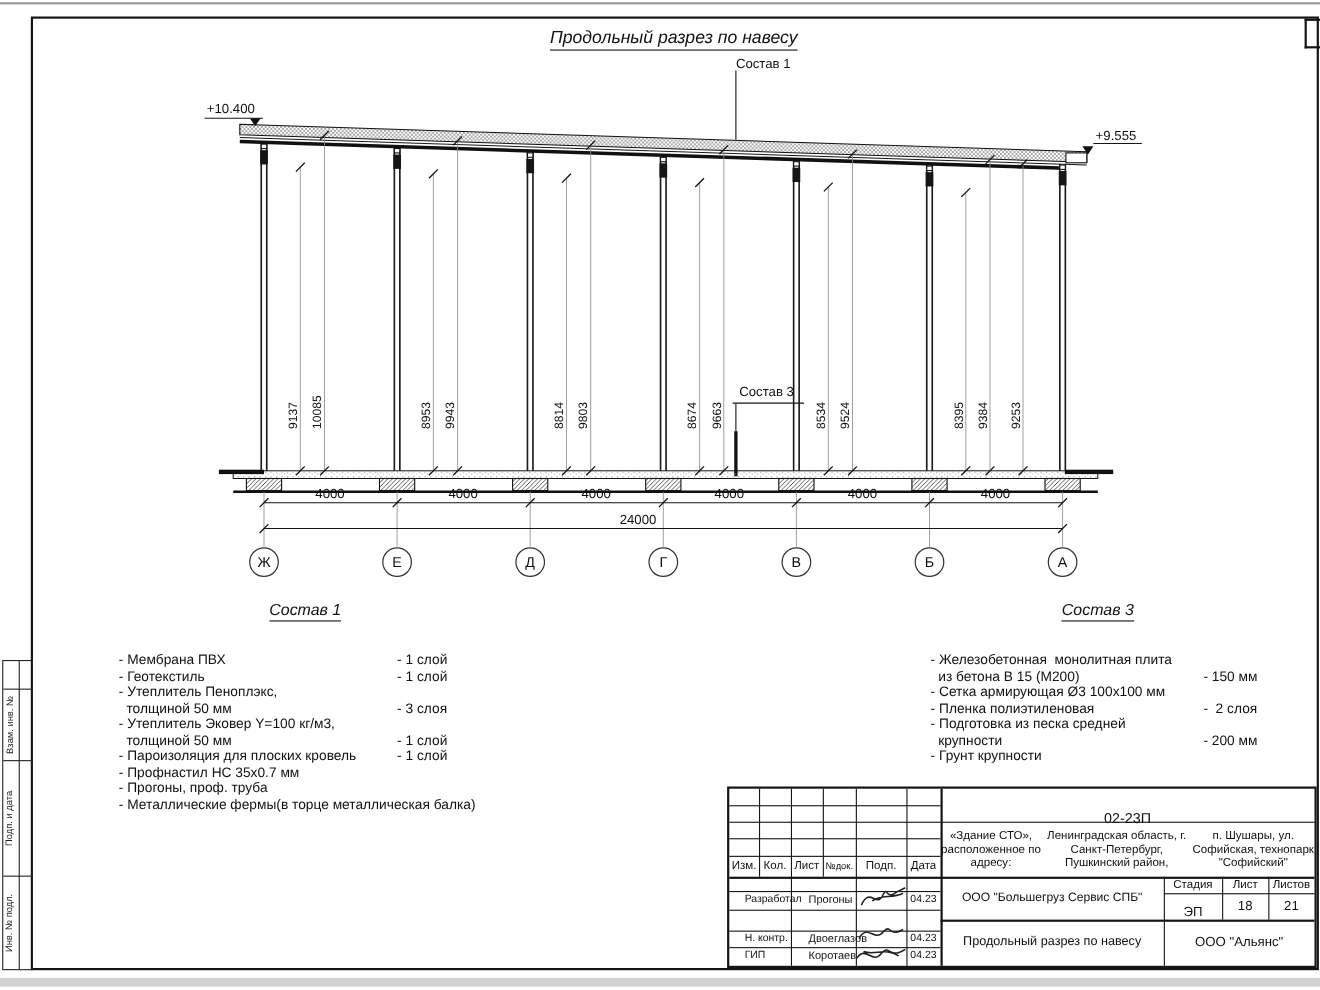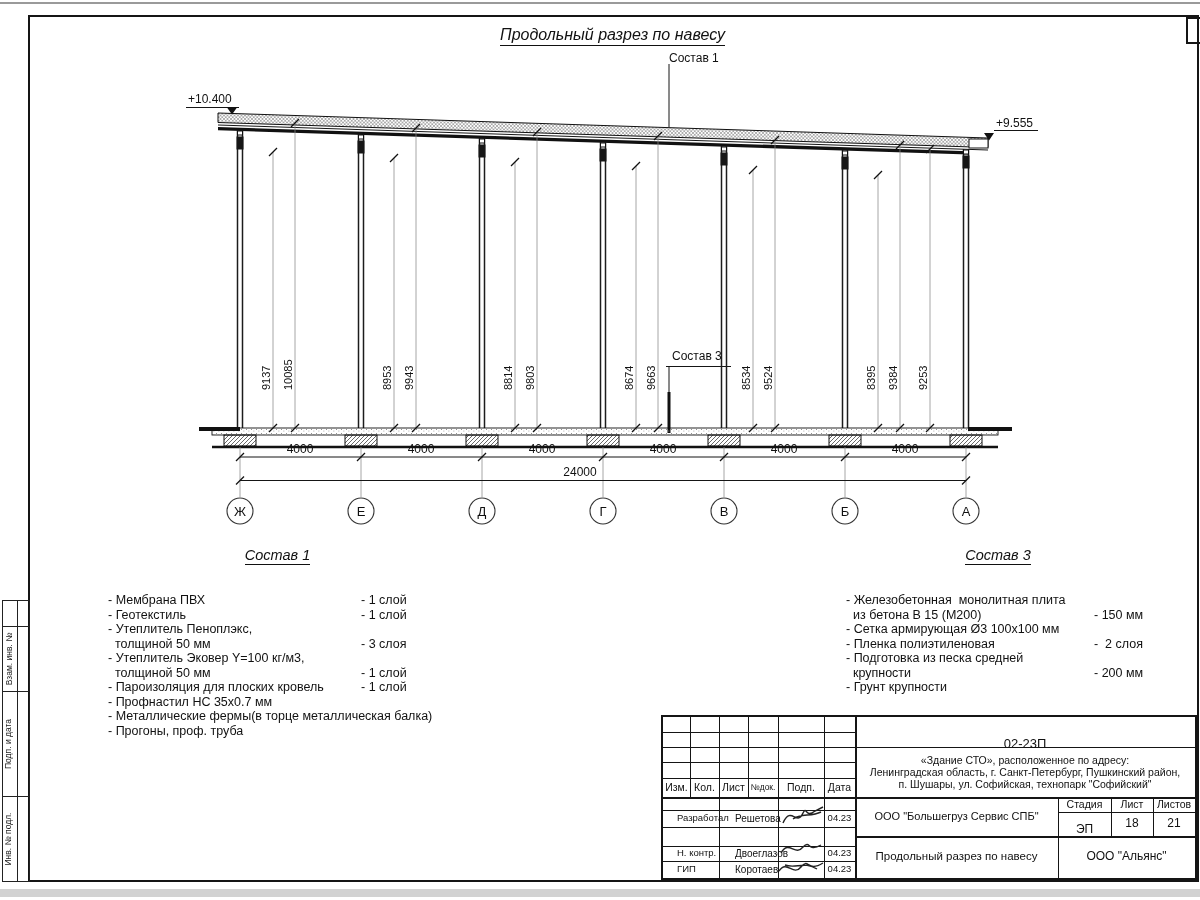--- a/index.html
+++ b/index.html
@@ -292,22 +292,22 @@
     <div class="legend-title"><span>Состав 1</span></div>
     <div class="legend-rows">
       <div class="lrow"><span>- Мембрана ПВХ</span><span class="lval" style="left:253px">- 1 слой</span></div>
       <div class="lrow"><span>- Геотекстиль</span><span class="lval" style="left:253px">- 1 слой</span></div>
       <div class="lrow"><span>- Утеплитель Пеноплэкс,</span><span class="lval" style="left:253px"></span></div>
       <div class="lrow"><span>  толщиной 50 мм</span><span class="lval" style="left:253px">- 3 слоя</span></div>
       <div class="lrow"><span>- Утеплитель Эковер Y=100 кг/м3,</span><span class="lval" style="left:253px"></span></div>
       <div class="lrow"><span>  толщиной 50 мм</span><span class="lval" style="left:253px">- 1 слой</span></div>
       <div class="lrow"><span>- Пароизоляция для плоских кровель</span><span class="lval" style="left:253px">- 1 слой</span></div>
       <div class="lrow"><span>- Профнастил НС 35х0.7 мм</span><span class="lval" style="left:253px"></span></div>
+      <div class="lrow"><span>- Прогоны, проф. труба</span><span class="lval" style="left:253px"></span></div>
       <div class="lrow"><span>- Металлические фермы(в торце металлическая балка)</span><span class="lval" style="left:253px"></span></div>
-      <div class="lrow"><span>- Прогоны, проф. труба</span><span class="lval" style="left:253px"></span></div>
     </div>
   </div>
 
   <div class="legend" style="left:843px;top:547px;width:310px">
     <div class="legend-title"><span>Состав 3</span></div>
     <div class="legend-rows">
       <div class="lrow"><span>- Железобетонная  монолитная плита</span><span class="lval" style="left:248px"></span></div>
       <div class="lrow"><span>  из бетона В 15 (М200)</span><span class="lval" style="left:248px">- 150 мм</span></div>
       <div class="lrow"><span>- Сетка армирующая Ø3 100х100 мм</span><span class="lval" style="left:248px"></span></div>
       <div class="lrow"><span>- Пленка полиэтиленовая</span><span class="lval" style="left:248px">-  2 слоя</span></div>
@@ -343,38 +343,38 @@
     <div class="hl" style="left:395px;top:95px;width:137px"></div>
 
     <div class="tc" style="left:0;top:61px;width:27px;height:19px;font-size:10.5px">Изм.</div>
     <div class="tc" style="left:27px;top:61px;width:29px;height:19px;font-size:10.5px">Кол.</div>
     <div class="tc" style="left:56px;top:61px;width:29px;height:19px;font-size:10.5px">Лист</div>
     <div class="tc" style="left:85px;top:61px;width:30px;height:19px;font-size:8.5px">№док.</div>
     <div class="tc" style="left:115px;top:61px;width:46px;height:19px;font-size:10.5px">Подп.</div>
     <div class="tc" style="left:161px;top:61px;width:31px;height:19px;font-size:10.5px">Дата</div>
 
     <div class="tc tl" style="left:0;top:93px;width:56px;height:17px;font-size:9.5px">Разработал</div>
-    <div class="tc tl" style="left:58px;top:93px;width:57px;height:17px;font-size:10px">Решетова</div>
+    <div class="tc tl" style="left:58px;top:93px;width:57px;height:17px;font-size:10px">Прогоны</div>
     <div class="tc" style="left:161px;top:93px;width:31px;height:17px;font-size:9.5px">04.23</div>
     <div class="tc tl" style="left:0;top:129px;width:56px;height:15px;font-size:9.5px">Н. контр.</div>
     <div class="tc tl" style="left:58px;top:129px;width:57px;height:15px;font-size:10px">Двоеглазов</div>
     <div class="tc" style="left:161px;top:129px;width:31px;height:15px;font-size:9.5px">04.23</div>
     <div class="tc tl" style="left:0;top:144px;width:56px;height:17px;font-size:9.5px">ГИП</div>
     <div class="tc tl" style="left:58px;top:144px;width:57px;height:17px;font-size:10px">Коротаев</div>
     <div class="tc" style="left:161px;top:144px;width:31px;height:17px;font-size:9.5px">04.23</div>
 
     <svg class="abs" style="left:118px;top:86px" width="44" height="26" viewBox="0 0 44 26">
       <path d="M2,20 C10,2 16,24 22,10 C26,2 24,16 34,8 L42,4 M12,16 C20,10 30,14 40,9" fill="none" stroke="#222" stroke-width="1.4"></path>
     </svg>
     <svg class="abs" style="left:114px;top:122px" width="50" height="40" viewBox="0 0 50 40">
       <path d="M4,14 C12,0 18,18 26,8 C34,0 30,14 44,6 M2,32 C10,20 16,38 24,28 C32,18 30,34 46,24 M8,26 C18,30 28,22 40,30" fill="none" stroke="#222" stroke-width="1.4"></path>
     </svg>
 
     <div class="tc" style="left:192px;top:12px;width:340px;height:30px;font-size:13px">02-23П</div>
-    <div class="tc" style="left:192px;top:30px;width:340px;height:50px;font-size:10.5px;flex-direction:column">
+    <div class="tc" style="left:192px;top:30px;width:340px;height:50px;font-size:10.5px;flex-direction:row">
       <div>«Здание СТО», расположенное по адресу:</div>
       <div>Ленинградская область, г. Санкт-Петербург, Пушкинский район,</div>
       <div>п. Шушары, ул. Софийская, технопарк "Софийский"</div>
     </div>
     <div class="tc" style="left:192px;top:80px;width:203px;height:39px;font-size:11px">ООО "Большегруз Сервис СПБ"</div>
     <div class="tc" style="left:192px;top:119px;width:203px;height:42px;font-size:11.5px">Продольный разрез по навесу</div>
     <div class="tc" style="left:395px;top:80px;width:53px;height:15px;font-size:10.5px">Стадия</div>
     <div class="tc" style="left:448px;top:80px;width:42px;height:15px;font-size:10.5px">Лист</div>
     <div class="tc" style="left:490px;top:80px;width:42px;height:15px;font-size:10.5px">Листов</div>
     <div class="tc" style="left:395px;top:95px;width:53px;height:36px;font-size:12px">ЭП</div>

